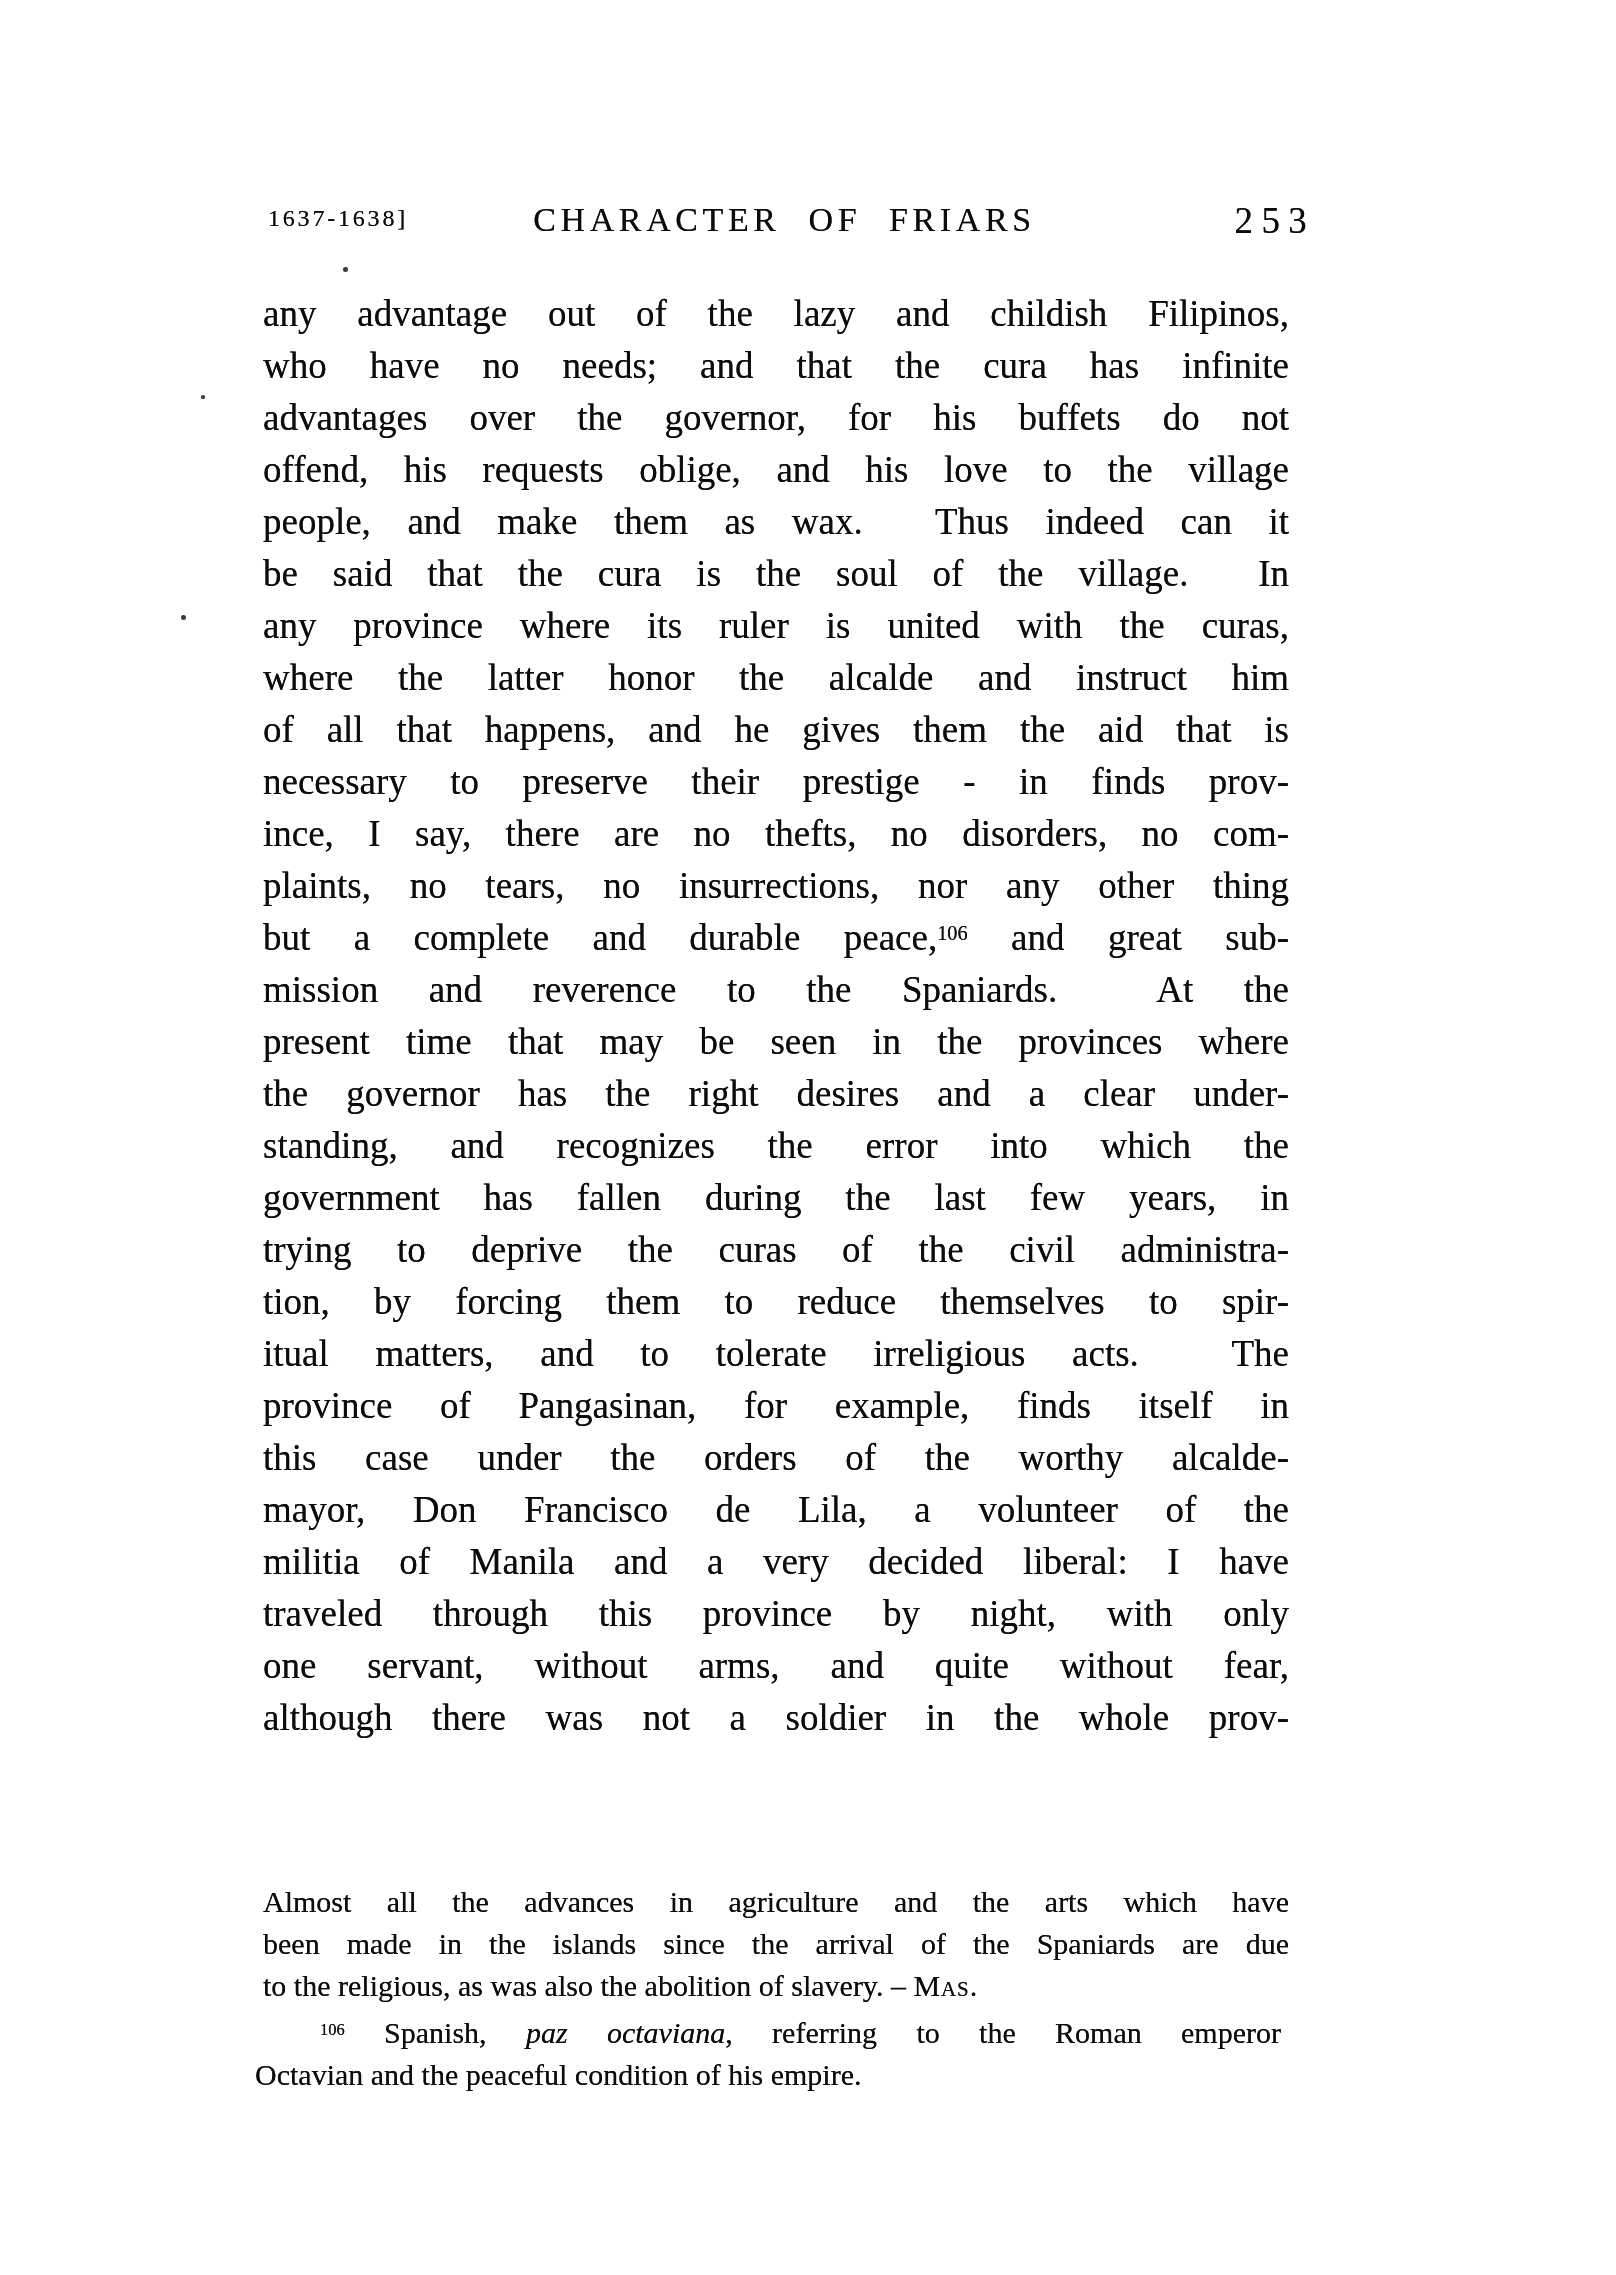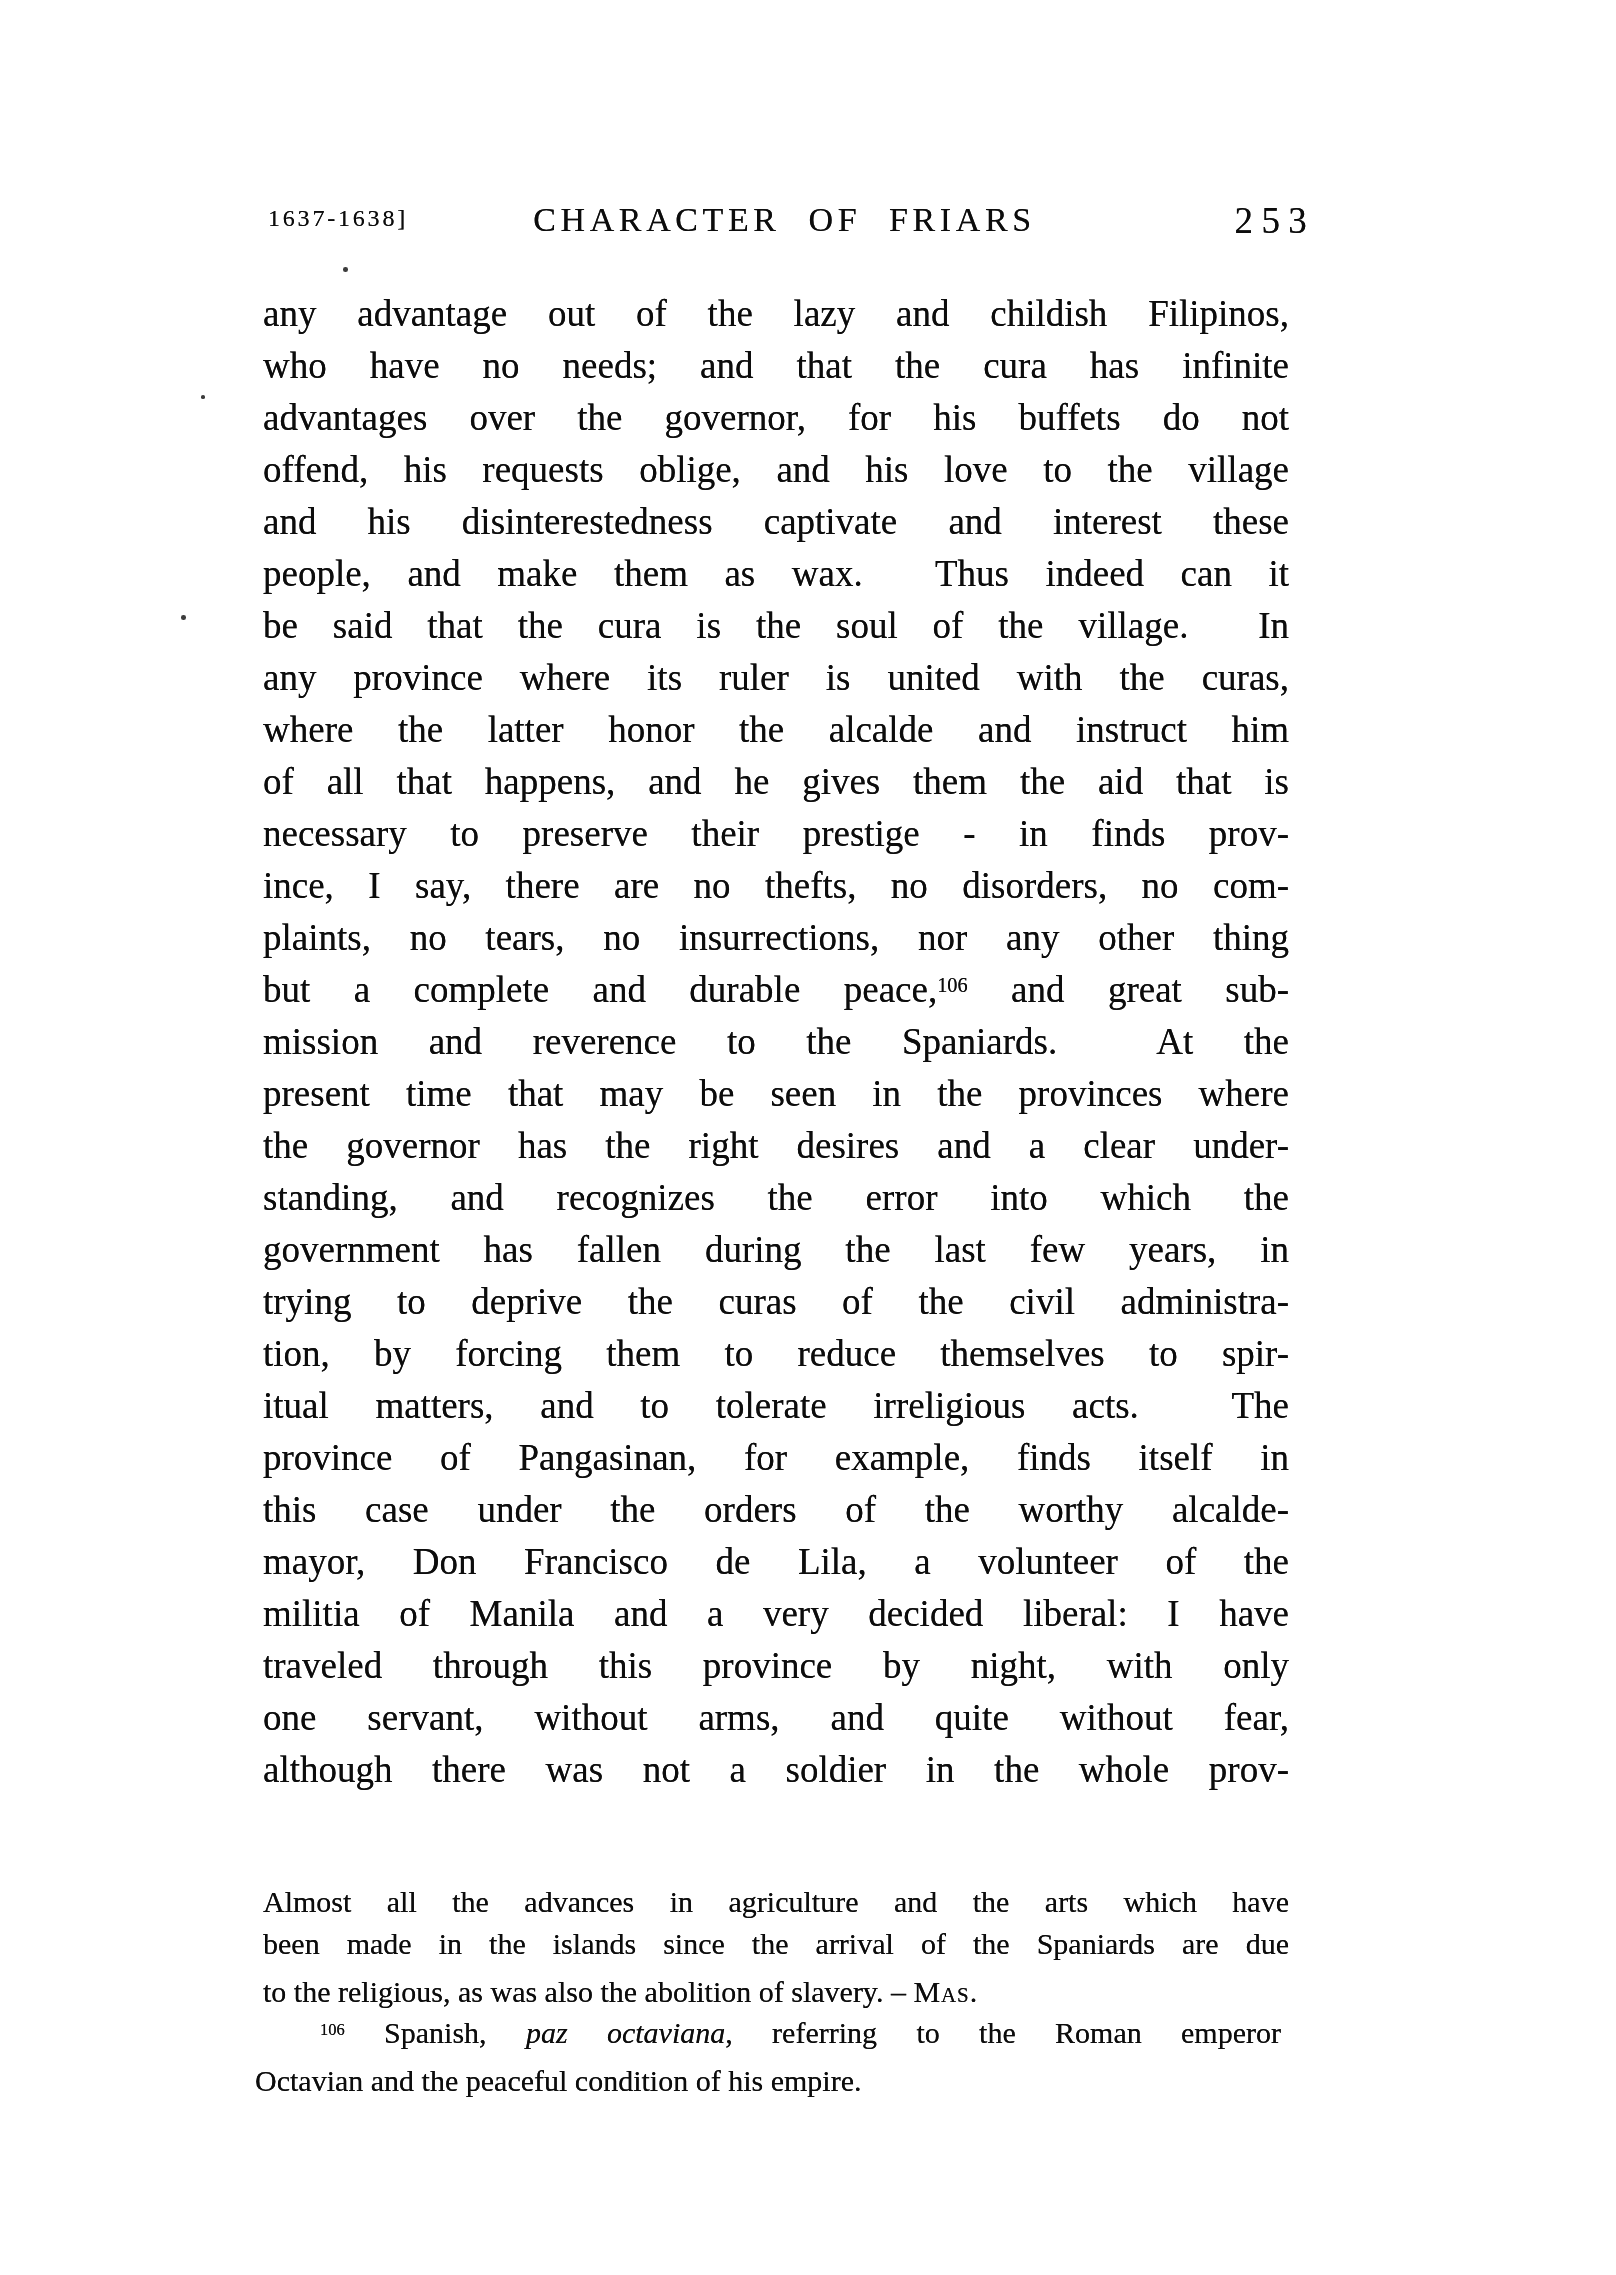--- a/index.html
+++ b/index.html
@@ -38,21 +38,21 @@
     position:absolute;left:263px;top:1881px;width:1026px;
     font-size:30px;line-height:42px;
     text-shadow:0 0 0.5px rgba(0,0,0,.8);
   }
   .fn-block-2{
     position:absolute;left:255px;top:2012px;width:1026px;
     font-size:30px;line-height:42px;
     text-shadow:0 0 0.5px rgba(0,0,0,.8);
   }
   .tline.just{text-align:justify;text-align-last:justify;}
-  .tline.plain{text-align:center;text-align-last:left;margin-top:6px;}
+  .tline.plain{text-align:center;text-align-last:left;}
   .sup{font-size:0.55em;vertical-align:0.5em;line-height:0;letter-spacing:0;}
   .it{font-style:italic;}
   .sc{font-variant:small-caps;letter-spacing:0.9px;}
   .dot{position:absolute;background:#1a1a1a;border-radius:50%;opacity:.85;}
 </style>
 </head>
 <body>
 
 <div class="page">
 
@@ -60,21 +60,20 @@
     <span class="h-date">1637-1638]</span>
     <span class="h-title">CHARACTER OF FRIARS</span>
     <span class="h-page">253</span>
   </div>
 
   <div class="body-block">
       <div class="tline just"><span>any advantage out of the lazy and childish Filipinos,</span></div>
       <div class="tline just"><span>who have no needs; and that the cura has infinite</span></div>
       <div class="tline just"><span>advantages over the governor, for his buffets do not</span></div>
       <div class="tline just"><span>offend, his requests oblige, and his love to the village</span></div>
-      <div class="tline just"><span>and his disinterestedness captivate and interest these</span></div>
       <div class="tline just"><span>people, and make them as wax.&nbsp; Thus indeed can it</span></div>
       <div class="tline just"><span>be said that the cura is the soul of the village.&nbsp; In</span></div>
       <div class="tline just"><span>any province where its ruler is united with the curas,</span></div>
       <div class="tline just"><span>where the latter honor the alcalde and instruct him</span></div>
       <div class="tline just"><span>of all that happens, and he gives them the aid that is</span></div>
       <div class="tline just"><span>necessary to preserve their prestige - in finds prov-</span></div>
       <div class="tline just"><span>ince, I say, there are no thefts, no disorders, no com-</span></div>
       <div class="tline just"><span>plaints, no tears, no insurrections, nor any other thing</span></div>
       <div class="tline just"><span>but a complete and durable peace,</span><span class="sup">106</span><span> and great sub-</span></div>
       <div class="tline just"><span>mission and reverence to the Spaniards.&nbsp; At the</span></div>

